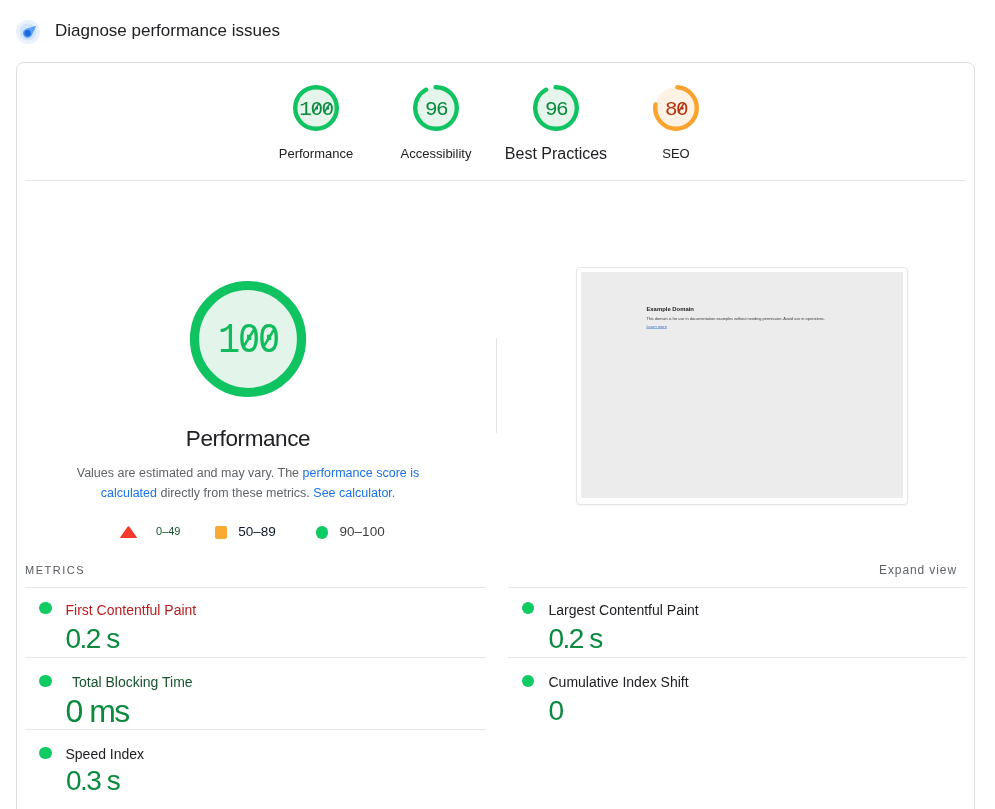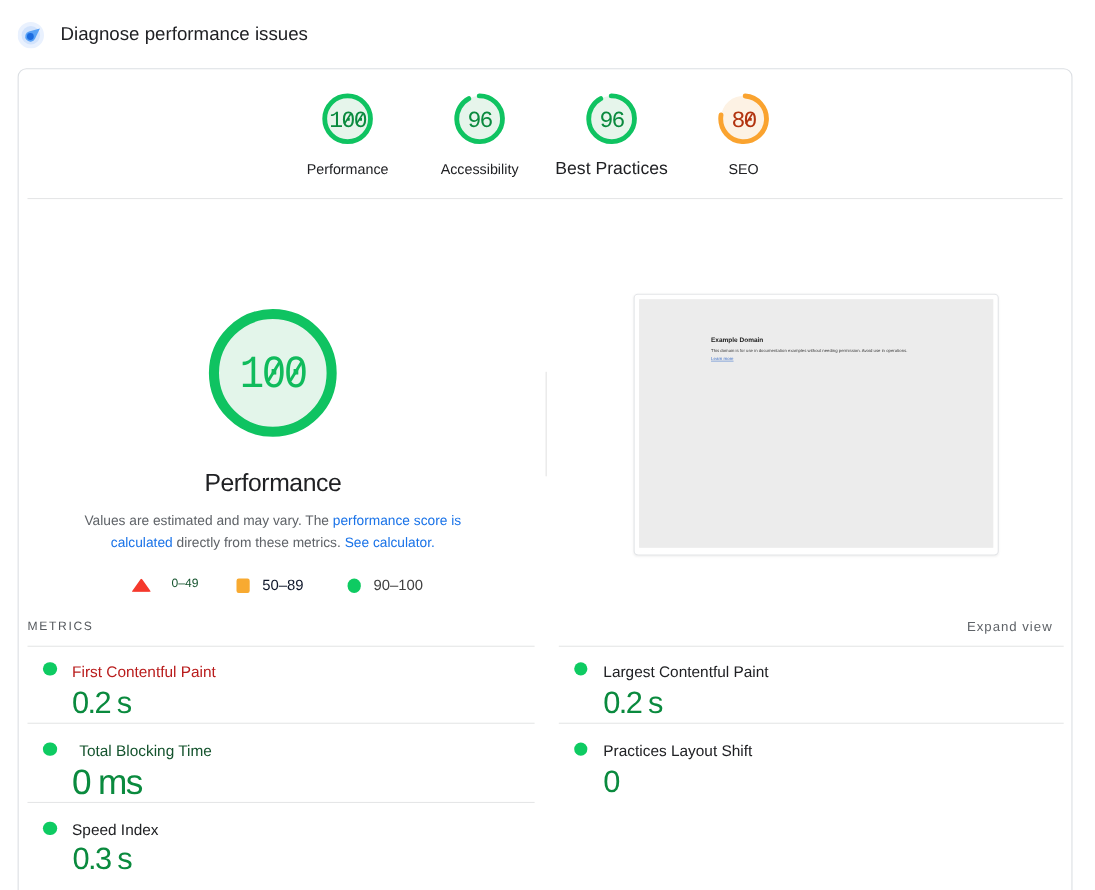--- a/index.html
+++ b/index.html
@@ -93,20 +93,20 @@
 <div class="abs" style="left:548.5px;top:624.7px;font-size:28px;line-height:28px;letter-spacing:-1.5px;color:#0a8a3e">0.2 s</div>
 
 <div class="abs" style="left:25px;top:656.5px;width:461px;height:1px;background:#e5e6e7"></div>
 <div class="abs" style="left:508px;top:656.5px;width:459px;height:1px;background:#e5e6e7"></div>
 
 <div class="abs" style="left:39.4px;top:674.7px;width:12.2px;height:12.2px;background:#0ecb62;border-radius:50%"></div>
 <div class="abs" style="left:72px;top:674.9px;font-size:14px;line-height:14px;color:#14532d">Total Blocking Time</div>
 <div class="abs" style="left:65.5px;top:696.7px;font-size:32px;line-height:28px;letter-spacing:-1.5px;color:#0a8a3e">0 ms</div>
 
 <div class="abs" style="left:521.9px;top:674.7px;width:12.2px;height:12.2px;background:#0ecb62;border-radius:50%"></div>
-<div class="abs" style="left:548.5px;top:674.9px;font-size:14px;line-height:14px;color:#202124">Practices Layout Shift</div>
+<div class="abs" style="left:548.5px;top:674.9px;font-size:14px;line-height:14px;color:#202124">Cumulative Index Shift</div>
 <div class="abs" style="left:548.5px;top:696.7px;font-size:28px;line-height:28px;letter-spacing:-1.5px;color:#0a8a3e">0</div>
 
 <div class="abs" style="left:25px;top:728.5px;width:461px;height:1px;background:#e5e6e7"></div>
 
 <div class="abs" style="left:39.4px;top:746.9px;width:12.2px;height:12.2px;background:#0ecb62;border-radius:50%"></div>
 <div class="abs" style="left:65.5px;top:747.3px;font-size:14px;line-height:14px;color:#202124">Speed Index</div>
 <div class="abs" style="left:66px;top:766.7px;font-size:28px;line-height:28px;letter-spacing:-1.5px;color:#0a8a3e">0.3 s</div>
 
 </body></html>

